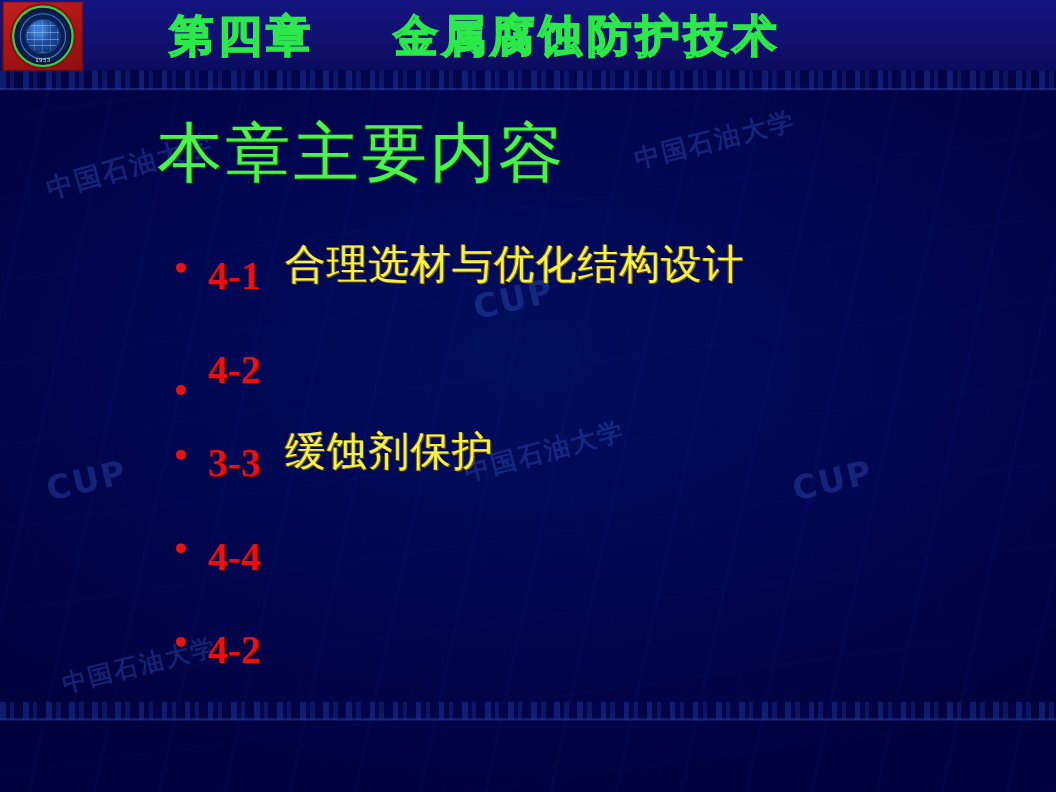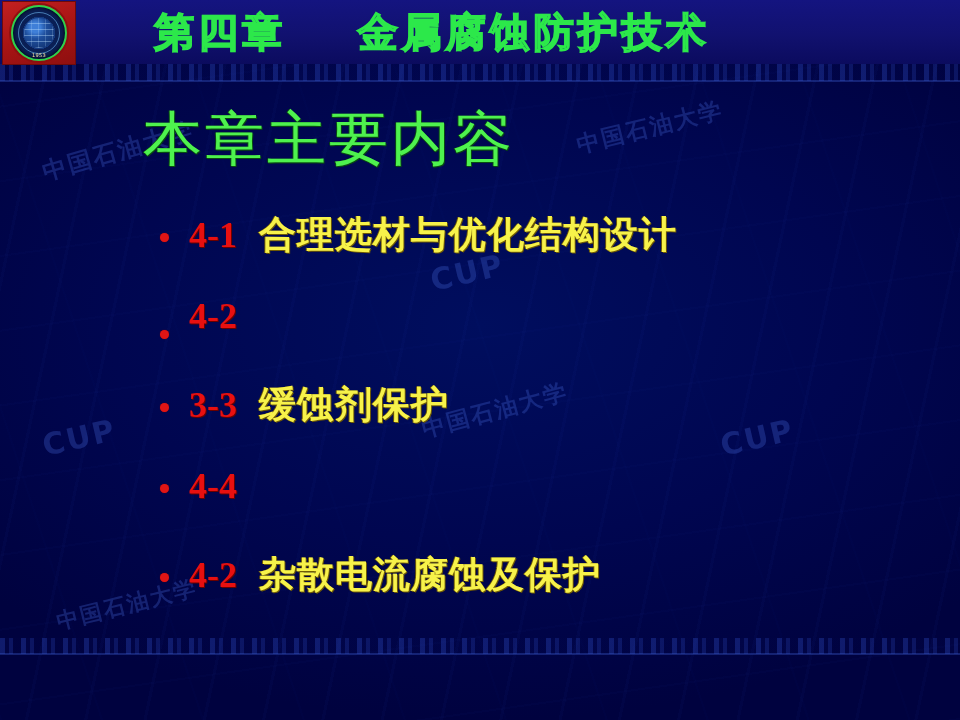--- a/index.html
+++ b/index.html
@@ -141,24 +141,25 @@
     margin-right:20px; flex:0 0 auto;
     position:relative; top:2px;
   }
   .item-num{
     font-family:"Liberation Serif", serif;
     font-size:36px; font-weight:bold;
     color:#e81010;
     text-shadow:1px 1px 0 #690000;
     letter-spacing:0px;
     margin-right:22px;
+    margin-top:20px;
   }
   .item-text{
     font-family:"DejaVu Sans", sans-serif;
-    font-size:37px; font-weight:bold;
+    font-size:37px; font-weight:normal;
     color:#f7f24a;
     letter-spacing:1px;
     text-shadow:1px 1px 0 #6e5a05, -1px 0 0 #6e5a05;
   }
 
   
   .footer{
     position:absolute; left:0; bottom:0; width:960px; height:70px;
   }
 </style>
@@ -215,21 +216,20 @@
     </div>
 
     <div class="toc-item" style="top:269px;">
       <span class="bullet-dot"></span>
       <span class="item-num">4-4</span>
     </div>
 
     <div class="toc-item" style="top:354px;">
       <span class="bullet-dot"></span>
       <span class="item-num">4-2</span>
-      <span class="item-text">杂散电流腐蚀及保护</span>
     </div>
 
   </div>
 
   <div class="footer">
 
     
 
     
 

